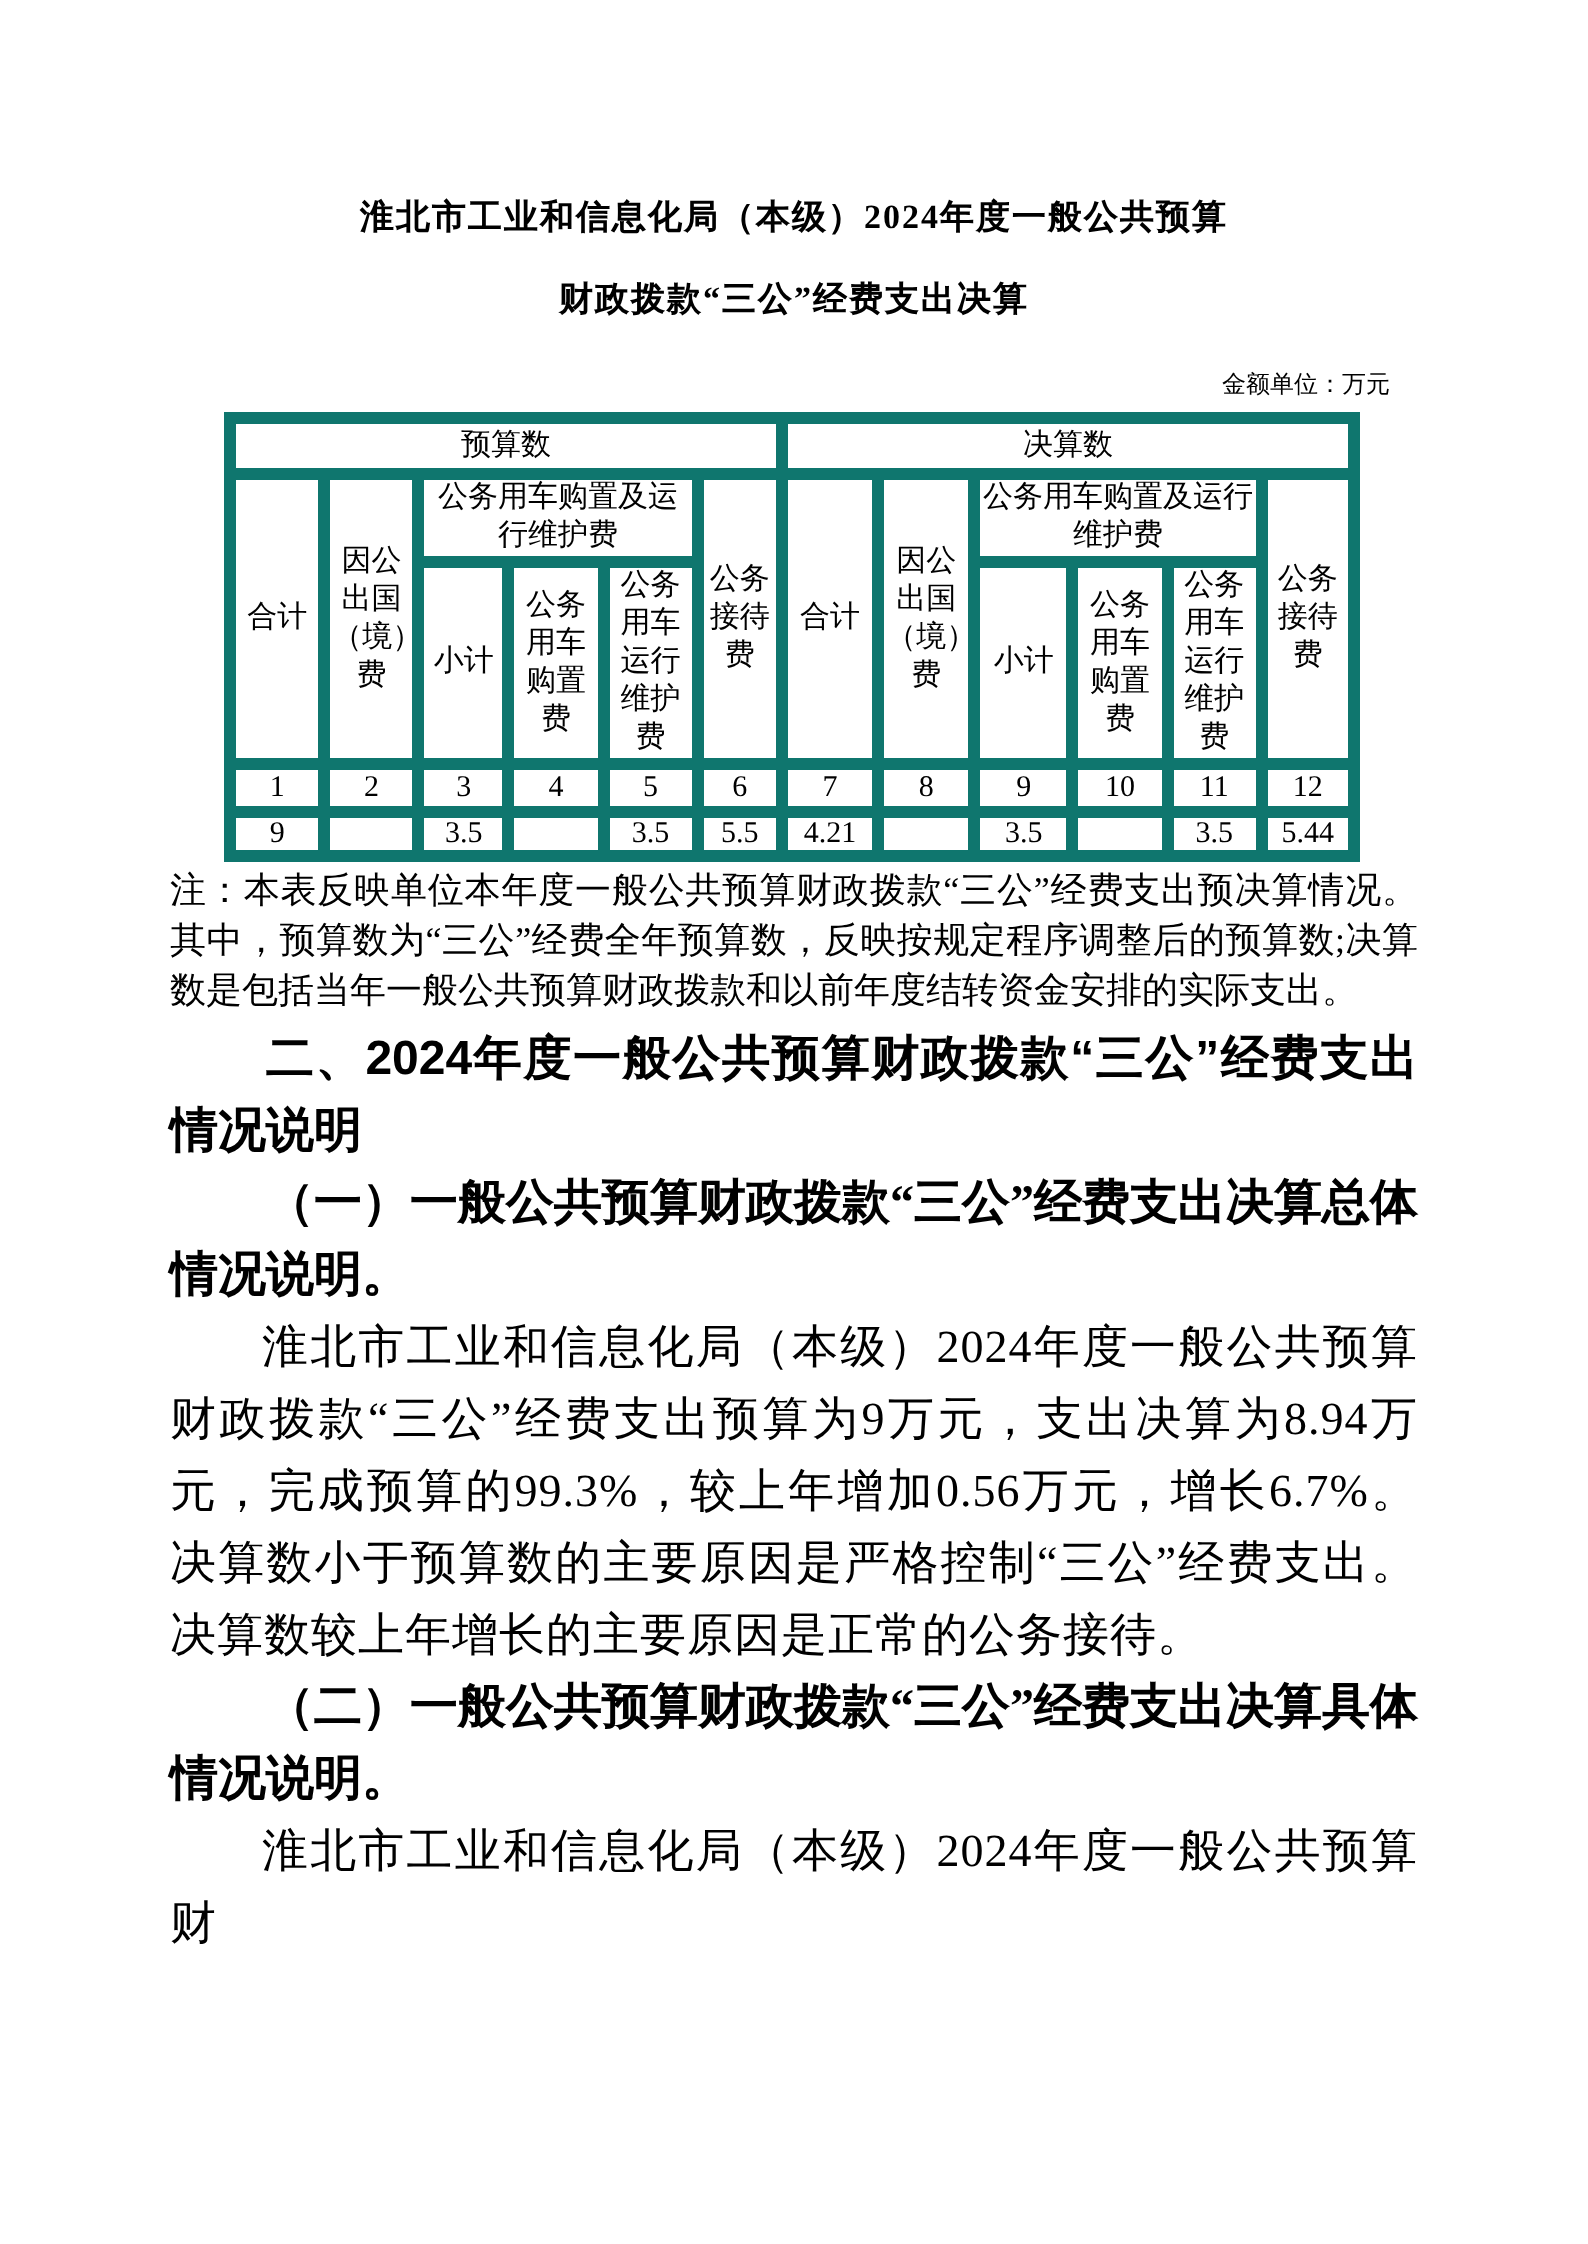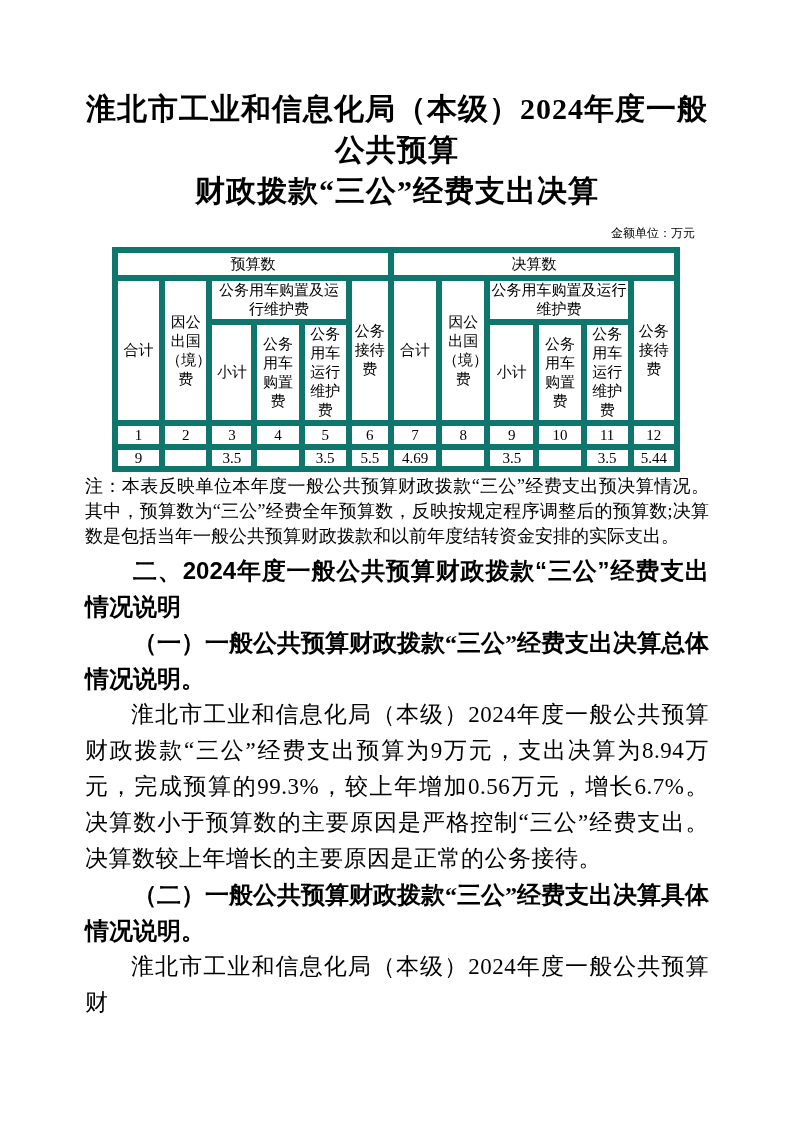--- a/index.html
+++ b/index.html
@@ -8,21 +8,21 @@
     font-family:"Liberation Serif","DejaVu Serif",serif;
     color:#000;
   }
   .page{
     width:794px;height:1122px;box-sizing:border-box;
     padding:88px 85px 0 85px;
     background:#fff;
   }
   .doc-title{
     text-align:center;
-    font-size:30px;font-weight:700;
+    font-size:17px;font-weight:700;
     line-height:41px;letter-spacing:1px;
     font-family:"Liberation Serif","DejaVu Serif",serif;
   }
   .h-num{
     font-family:"Liberation Sans","DejaVu Sans",sans-serif;
     font-weight:600;
     font-size:24px;line-height:34px;
     text-indent:2em;text-align:justify;
     margin:16px 0 0 0;
   }
@@ -139,21 +139,21 @@
         <td>11</td>
         <td>12</td>
       </tr>
       <tr class="r5">
         <td>9</td>
         <td></td>
         <td>3.5</td>
         <td></td>
         <td>3.5</td>
         <td>5.5</td>
-        <td>4.69</td>
+        <td>4.21</td>
         <td></td>
         <td>3.5</td>
         <td></td>
         <td>3.5</td>
         <td>5.44</td>
       </tr>
     </tbody>
   </table>
 
   <p class="tbl-note">注：本表反映单位本年度一般公共预算财政拨款“三公”经费支出预决算情况。其中，预算数为“三公”经费全年预算数，反映按规定程序调整后的预算数;决算数是包括当年一般公共预算财政拨款和以前年度结转资金安排的实际支出。</p>

